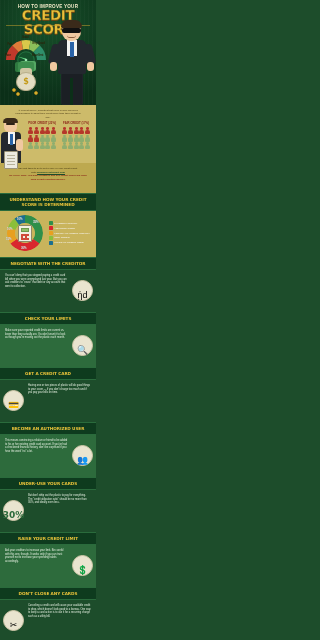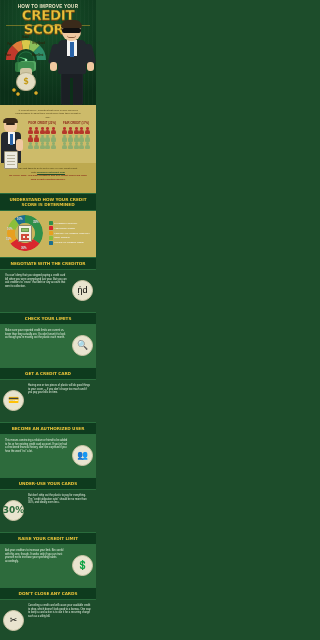--- a/index.html
+++ b/index.html
@@ -271,21 +271,21 @@
   
   .tip{ position:relative; padding:4px 5px 5px 5px; min-height:42px; }
   .tip.dark{ background:#1d4d2b; }
   .tip.light{ background:#2d6b3c; }
   .tip-body{ font-size:2.6px; line-height:3.7px; color:#e4efe0; }
   .tip.wleft{ padding-left:28px; }
   .tip.wright{ padding-right:28px; }
   .tip-icon{
     position:absolute; width:21px; height:21px; border-radius:50%;
     background:#e9e4cf; border:1px solid #cfc7a8;
-    display:flex; align-items:center; justify-content:center;
+    display:flex; align-items:flex-end; justify-content:center;
     top:10px;
   }
   .tip-icon.left{ left:3px; }
   .tip-icon.right{ right:3px; }
   .tip-icon span{ font-size:9px; line-height:9px; }
   .ico-30{
     font-size:5px; font-weight:bold; color:#2d6b3c;
     font-family:"DejaVu Sans", sans-serif;
   }
 </style>

